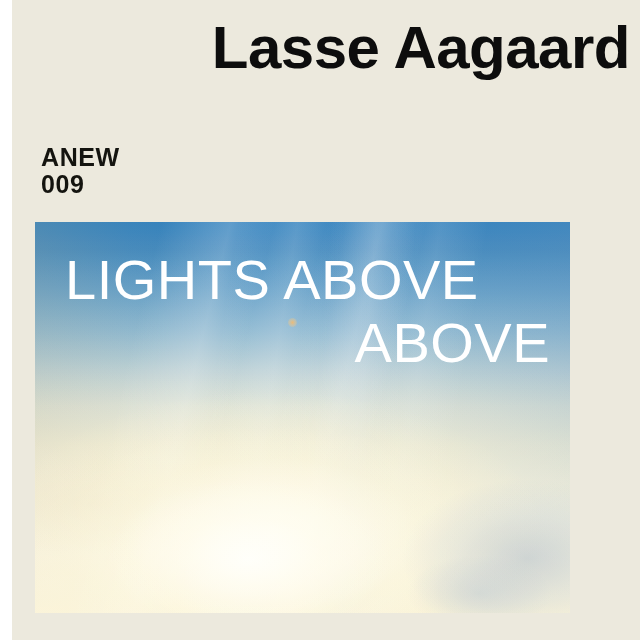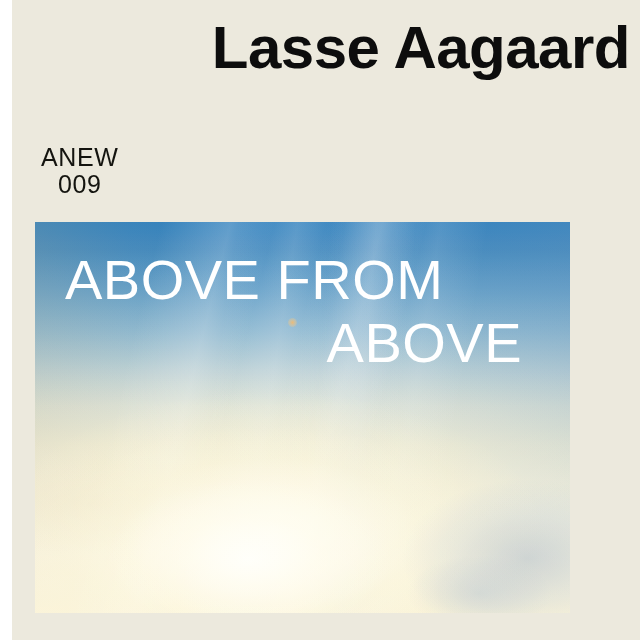--- a/index.html
+++ b/index.html
@@ -34,26 +34,25 @@
     color: #0d0d0d;
     white-space: nowrap;
   }
 
   
   #catalog {
     position: absolute;
     left: 29px;
     top: 144px;
     font-family: "Liberation Sans", sans-serif;
-    font-weight: 400;
+    font-weight: 700;
     font-size: 25px;
     line-height: 27px;
     letter-spacing: 0.6px;
     color: #14140f;
-    text-align: center;
   }
   #catalog .cat-line { display: block; }
 
   
   #photo {
     position: absolute;
     left: 23px;
     top: 222px;
     width: 535px;
     height: 391px;
@@ -212,21 +211,21 @@
     line-height: 56px;
     letter-spacing: 0.5px;
     color: #ffffff;
     white-space: nowrap;
   }
   #title-line-1 {
     left: 30px;
     top: 30px;
   }
   #title-line-2 {
-    right: 48px;
+    right: 20px;
     top: 93px;
     text-align: left;
   }
 </style>
 </head>
 <body>
 
 <div id="cover">
 
   <div id="artist-name">Lasse Aagaard</div>
@@ -245,18 +244,18 @@
     <div class="sky-layer cirrus-c"></div>
     <div class="sky-layer haze-left"></div>
     <div class="sky-layer sun-glow"></div>
     <div class="sky-layer sun-glow2"></div>
     <div class="sky-layer cloud-right"></div>
     <div class="sky-layer cloud-right2"></div>
     <div class="flare-dot"></div>
     <div class="sky-layer film-soft"></div>
 
     <div id="album-title">
-      <div class="title-line" id="title-line-1">ABOVE FROM</div>
+      <div class="title-line" id="title-line-1">LIGHTS ABOVE</div>
       <div class="title-line" id="title-line-2">ABOVE</div>
     </div>
   </div>
 
 </div>
 
 </body></html>

